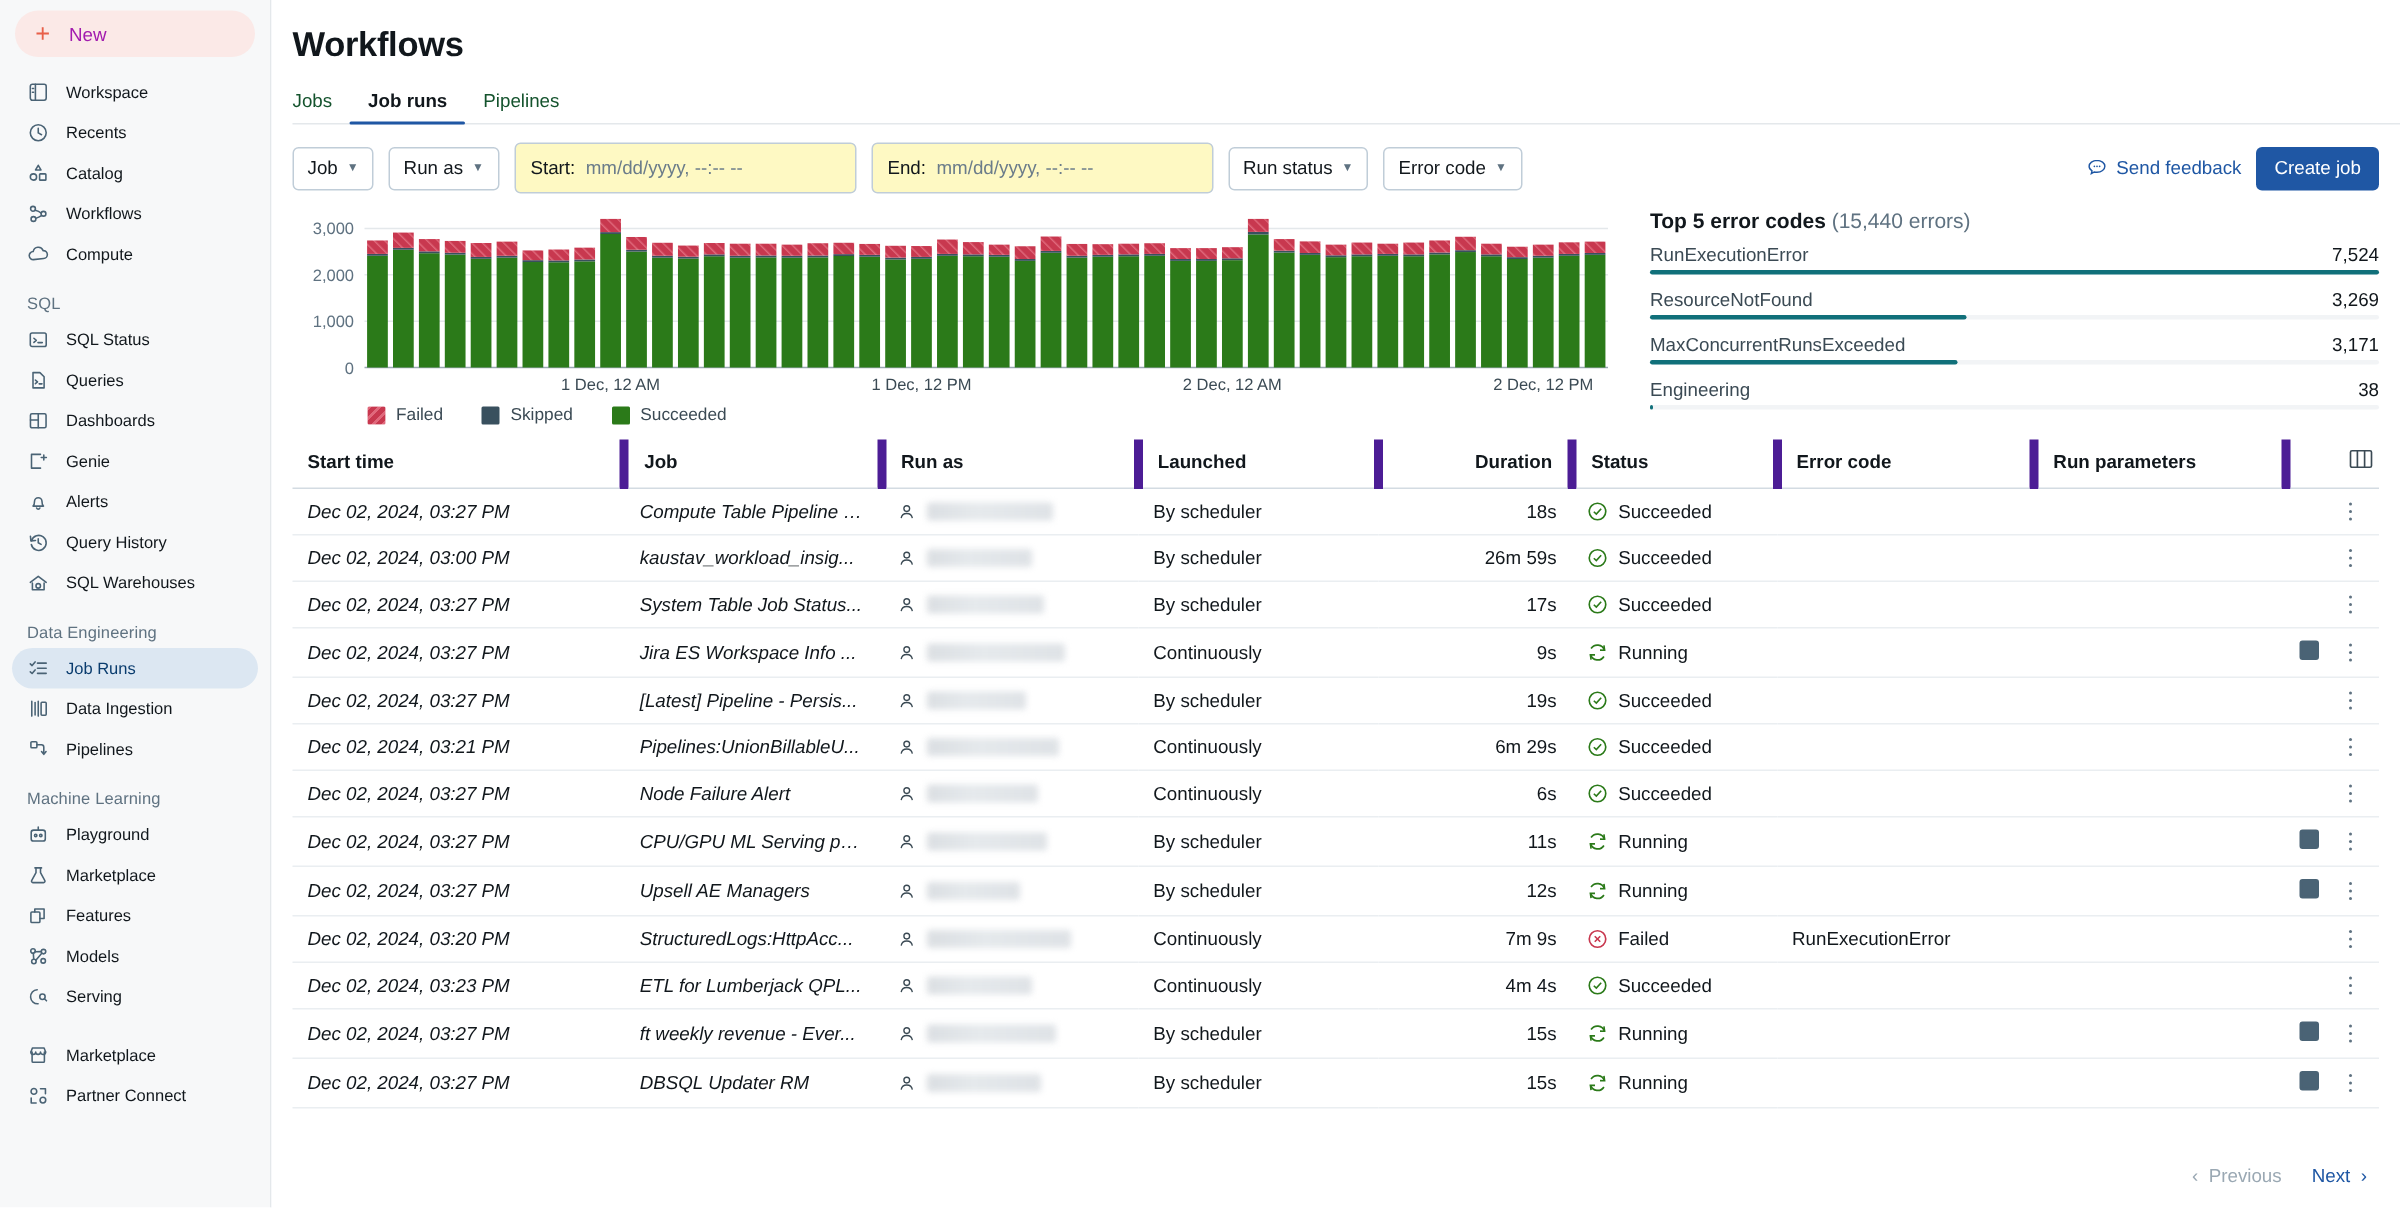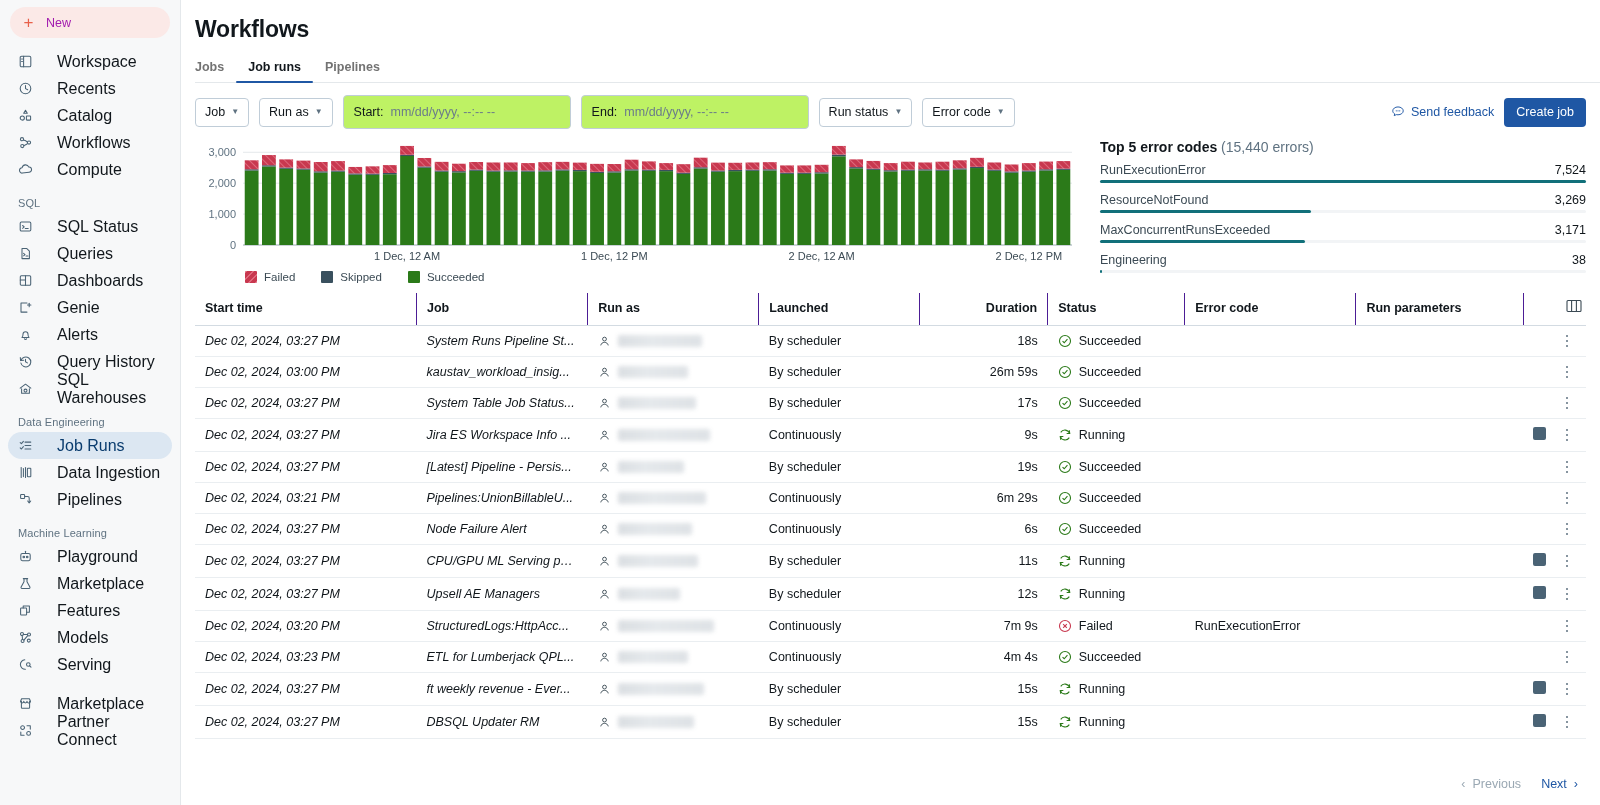--- a/index.html
+++ b/index.html
@@ -29,24 +29,24 @@
     background: #fbe9e7; border-radius: 16px;
     cursor: pointer;
   }
   .new-btn .plus {
     color: #e8604a; font-size: 17px; line-height: 1; font-weight: 400;
     width: 13px; text-align: center;
   }
   .new-btn .lbl { font-size: 12.5px; color: #a21caf; }
 
   .nav-item {
-    display: flex; align-items: center; gap: 24px;
+    display: flex; align-items: center; gap: 11px;
     height: 27px; margin: 0 8px; padding: 0 10px;
     border-radius: 14px; cursor: pointer;
-    font-size: 16px; color: #11171c;
+    font-size: 11px; color: #11171c;
   }
   .nav-item.active { background: #dce7f2; }
   .nav-item.active .lbl { color: #0a3c6e; font-weight: 400; }
   .nav-icon {
     width: 15px; height: 15px; flex: 0 0 15px;
     display: flex; align-items: center; justify-content: center;
   }
   .nav-icon svg { width: 15px; height: 15px; display: block; }
   .nav-sect {
     font-size: 11px; color: #5f7281;
@@ -60,22 +60,22 @@
     font-size: 23px; font-weight: 700; color: #11171c;
     padding: 16px 0 0 14px; letter-spacing: -.2px;
   }
 
   .tabs {
     display: flex; gap: 0; margin: 13px 0 0 14px;
     border-bottom: 1px solid #e4e8eb; position: relative;
     width: calc(100% - 14px);
   }
   .tab {
-    font-size: 12.5px; color: #737373; padding: 4px 12px 8px 12px;
-    cursor: pointer; position: relative; font-weight: bold;
+    font-size: 12.5px; color: #14532d; padding: 4px 12px 8px 12px;
+    cursor: pointer; position: relative;
   }
   .tab:first-child { padding-left: 0; }
   .tab.active { color: #11171c; font-weight: 700; }
   .tab.active::after {
     content: ""; position: absolute; left: 0; right: 0; bottom: -1px;
     height: 2.5px; background: #1f57a4; border-radius: 2px;
   }
   .tab:first-child.active::after { left: 0; right: 12px; }
 
   
@@ -85,21 +85,21 @@
   }
   .fbtn {
     height: 29px; border: 1px solid #c0cdd8; border-radius: 4px;
     background: #fff; display: flex; align-items: center; gap: 6px;
     padding: 0 9px; font-size: 12.5px; color: #11171c; cursor: pointer;
     white-space: nowrap;
   }
   .caret { font-size: 8px; color: #5f7281; line-height:1; }
   .dateinput {
     height: 29px; border: 1px solid #c0cdd8; border-radius: 4px;
-    background: #bef264; display: flex; align-items: center;
+    background: #fef9c3; display: flex; align-items: center;
     padding: 16px 10px; font-size: 12.5px; color: #11171c; cursor: text;
     width: 228px; gap: 7px;
   }
   .dateinput .ph { color: #6b7c8a; }
   .spacer { flex: 1; }
   .feedback {
     display: flex; align-items: center; gap: 6px;
     font-size: 12.5px; color: #1f57a4; cursor: pointer; white-space:nowrap;
   }
   .create-job {
@@ -130,21 +130,21 @@
   .err-val { color: #11171c; font-variant-numeric: tabular-nums; }
   .err-track { height: 3px; background: #f2f4f6; width: 100%; border-radius: 2px; margin-bottom: 7px; }
   .err-fill { height: 3px; background: #11707a; border-radius: 2px; }
 
   
   .tablewrap { padding: 10px 14px 0 14px; }
   table.runs { width: 100%; border-collapse: collapse; table-layout: fixed; }
   table.runs th {
     font-size: 12.5px; font-weight: 700; color: #11171c; text-align: left;
     padding: 6px 10px 9px 10px; border-bottom: 1px solid #d3dbe2;
-    border-right: 1px solid #4c1d95; white-space: nowrap;
+    border-right: 6px solid #4c1d95; white-space: nowrap;
   }
   table.runs th.num { text-align: right; }
   table.runs th.nb { border-right: none; }
   table.runs td {
     font-size: 12.5px; color: #11171c; padding: 8px 10px;
     border-bottom: 1px solid #eaeef1; white-space: nowrap;
     overflow: hidden; text-overflow: ellipsis;
   }
   td.link { color: #1f57a4; cursor: pointer; font-style: italic; }
   td.num { text-align: right; font-variant-numeric: tabular-nums; }
@@ -723,21 +723,21 @@
             <th class="nb"><span class="colicon"><svg width="16" height="14" viewBox="0 0 16 14" fill="none" stroke="#3b4a54" stroke-width="1.1">
                   <rect x="1" y="1.5" width="14" height="11" rx="1"></rect>
                   <line x1="5.6" y1="1.5" x2="5.6" y2="12.5"></line>
                   <line x1="10.4" y1="1.5" x2="10.4" y2="12.5"></line>
                 </svg></span></th>
           </tr>
         </thead>
       <tbody id="tbody-root">
           <tr>
             <td class="link">Dec 02, 2024, 03:27 PM</td>
-            <td class="link">System Runs Pipeline St...</td>
+            <td class="link">Compute Table Pipeline St...</td>
             <td>
               <span class="runas">
                 <svg width="13" height="13" viewBox="0 0 15 15" fill="none" stroke="#3b4a54" stroke-width="1.05">
                   <circle cx="7.5" cy="4.7" r="2.2"></circle>
                   <path d="M3.2 12c.4-2.3 2.2-3.5 4.3-3.5s3.9 1.2 4.3 3.5"></path>
                 </svg>
                 <span class="redact" style="width:84px"></span>
               </span>
             </td>
             <td>By scheduler</td>

